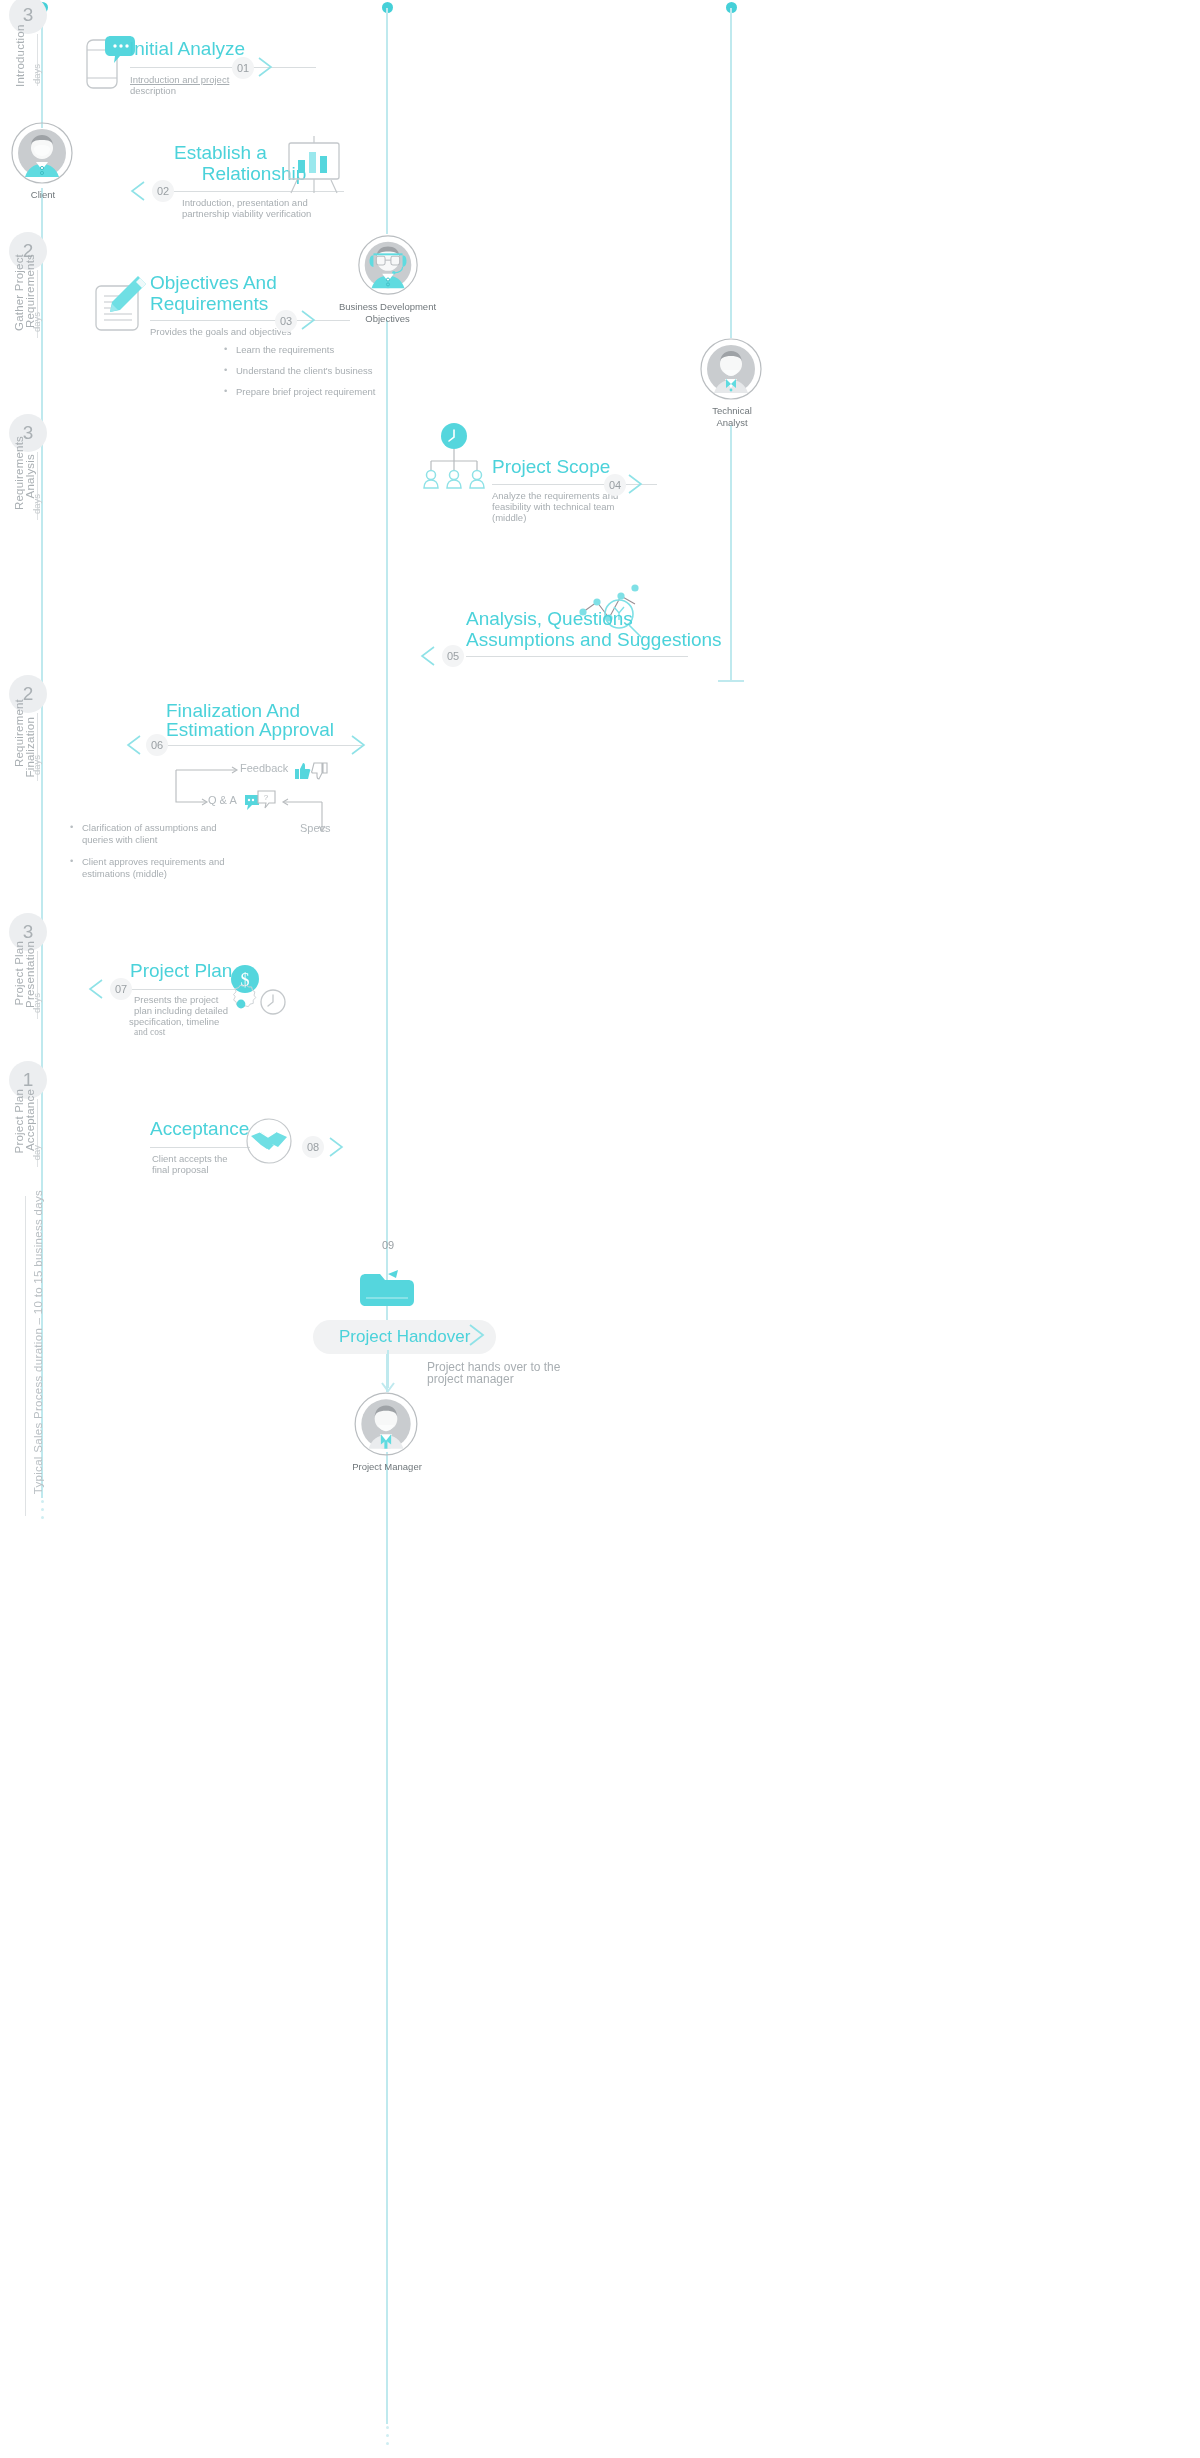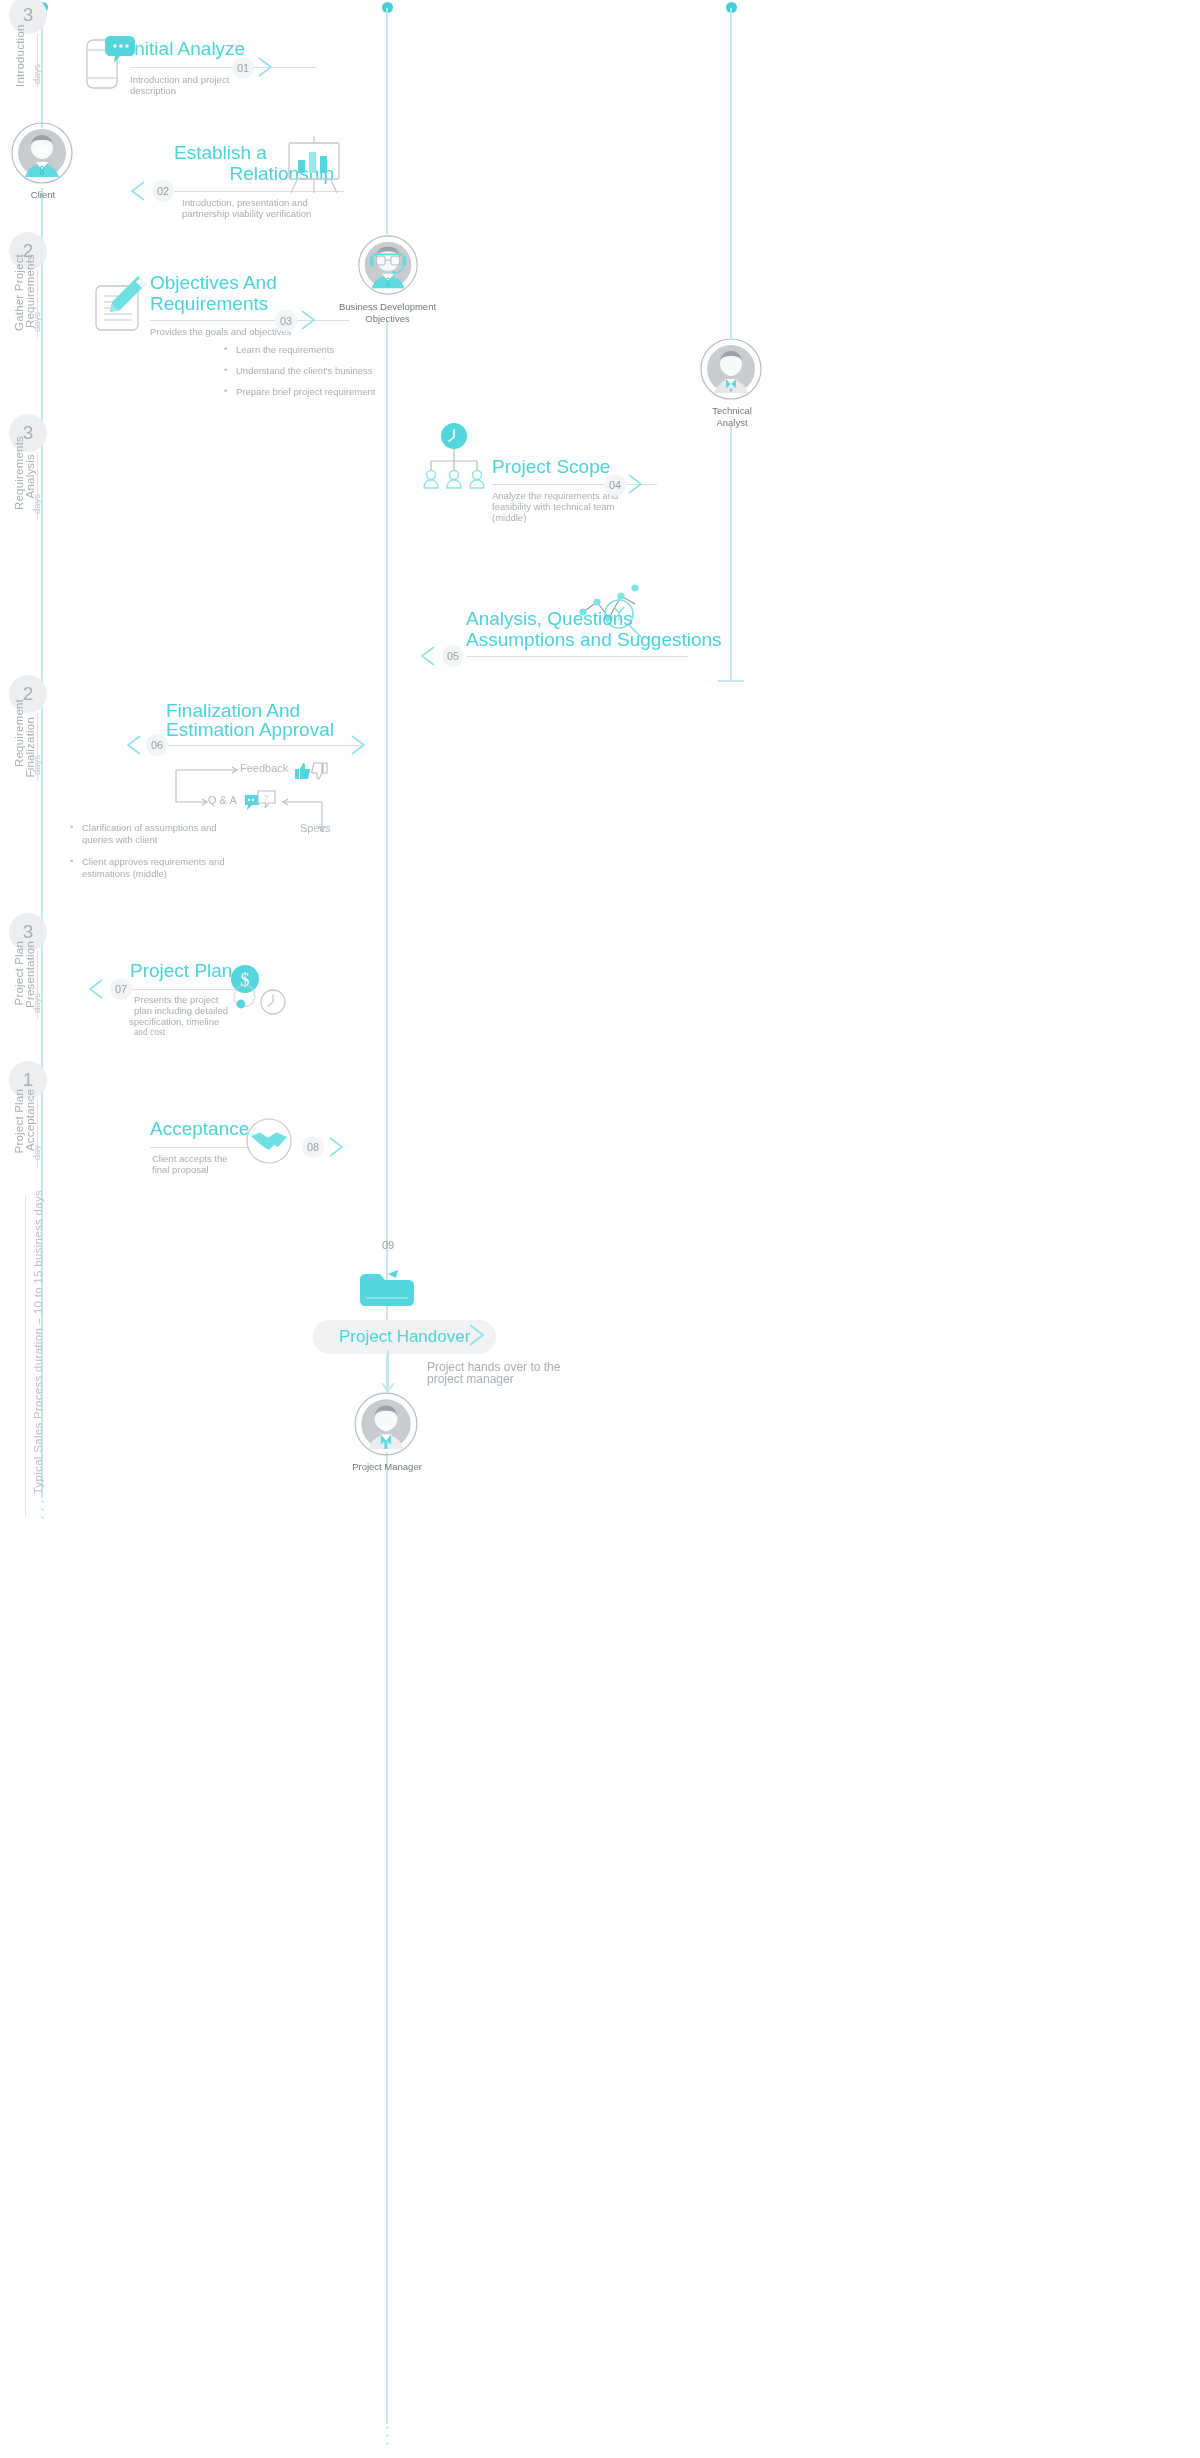--- a/index.html
+++ b/index.html
@@ -226,33 +226,33 @@
     <svg class="ic" width="52" height="58" viewBox="0 0 52 58" style="position:absolute; left:0; top:12px;">
       <rect x="2" y="6" width="30" height="48" rx="6" fill="none" stroke="#c4c8cb" stroke-width="1.3"></rect>
       <path d="M2 16h30M2 44h30" stroke="#c4c8cb" stroke-width="1.1"></path>
       <path d="M26 2h18c4 0 6 2 6 6v8c0 4-2 6-6 6h-9l-6 7 1-7h-4c-4 0-6-2-6-6V8c0-4 2-6 6-6z" fill="#55d6dd"></path>
       <circle cx="30" cy="12" r="1.7" fill="#ffffff"></circle>
       <circle cx="36" cy="12" r="1.7" fill="#ffffff"></circle>
       <circle cx="42" cy="12" r="1.7" fill="#ffffff"></circle>
     </svg>
     <div class="step-title" style="position:absolute; left:44px; top:16px;">Initial Analyze</div>
     <div class="step-rule" style="position:absolute; left:45px; top:45px; width:186px;"></div>
-    <div class="step-desc" style="position:absolute; left:45px; top:52px;">Introduction and project</div>
+    <div class="step-desc" style="position:absolute; left:45px; top:52px;text-decoration:underline;">Introduction and project</div>
     <div class="step-desc" style="position:absolute; left:45px; top:63px;">description</div>
     <div class="step-num" style="left:147px; top:35px;">01</div>
     <div class="arrow-r" style="left:172px; top:34px;">
       <svg width="26" height="22" viewBox="0 0 26 22">
           <path d="M2 2l12 9-12 9" fill="none" stroke="#8fe2e7" stroke-width="1.6"></path>
         </svg>
     </div>
   </div>
 
   <div class="step" style="left:130px; top:142px; width:230px;">
     <div class="step-title wrap" style="position:absolute; left:44px; top:0px; width:160px; text-align:left;">Establish a</div>
-    <div class="step-title wrap" style="position:absolute; left:44px; top:21px; width:160px; text-align:right;">Relationship</div>
+    <div class="step-title wrap" style="position:absolute; left:44px; top:21px; width:160px; text-align:center;">Relationship</div>
     <div class="step-rule" style="position:absolute; left:44px; top:49px; width:170px;"></div>
     <div class="step-desc" style="position:absolute; left:52px; top:55px; width:180px;">Introduction, presentation and</div>
     <div class="step-desc" style="position:absolute; left:52px; top:66px; width:180px;">partnership viability verification</div>
     <div class="step-num" style="left:22px; top:38px;">02</div>
     <div class="arrow-l" style="left:0px; top:38px;">
       <svg width="26" height="22" viewBox="0 0 26 22">
           <path d="M14 2L2 11l12 9" fill="none" stroke="#8fe2e7" stroke-width="1.6"></path>
         </svg>
     </div>
     <svg class="ic" width="62" height="62" viewBox="0 0 62 62" style="position:absolute; left:153px; top:-8px;">

